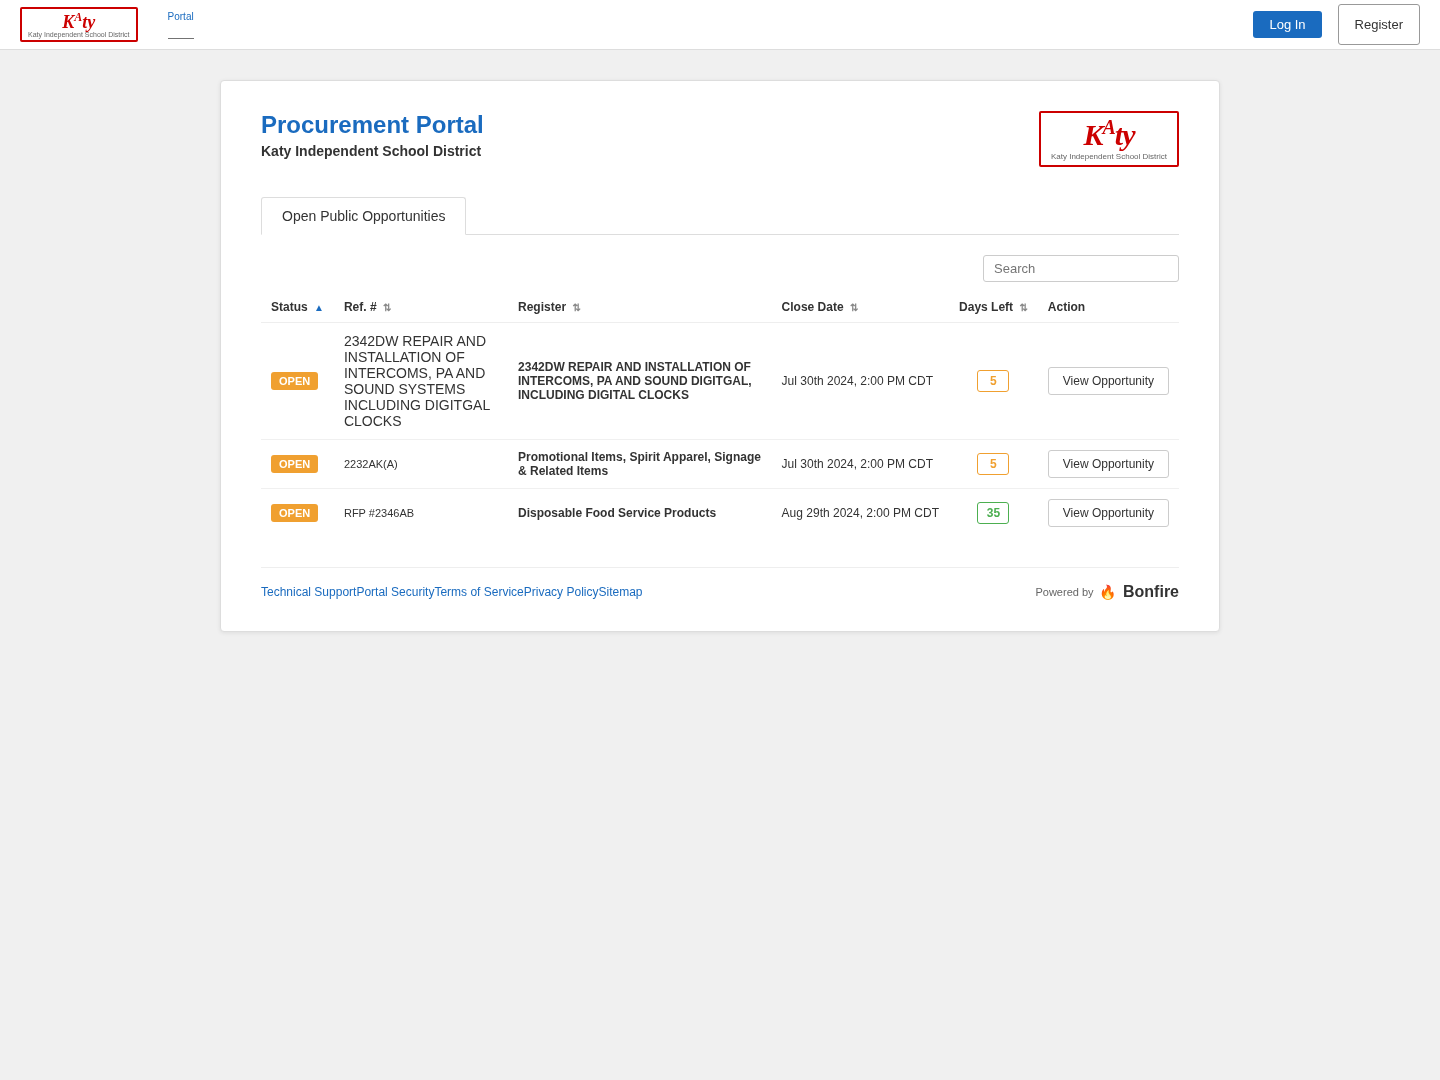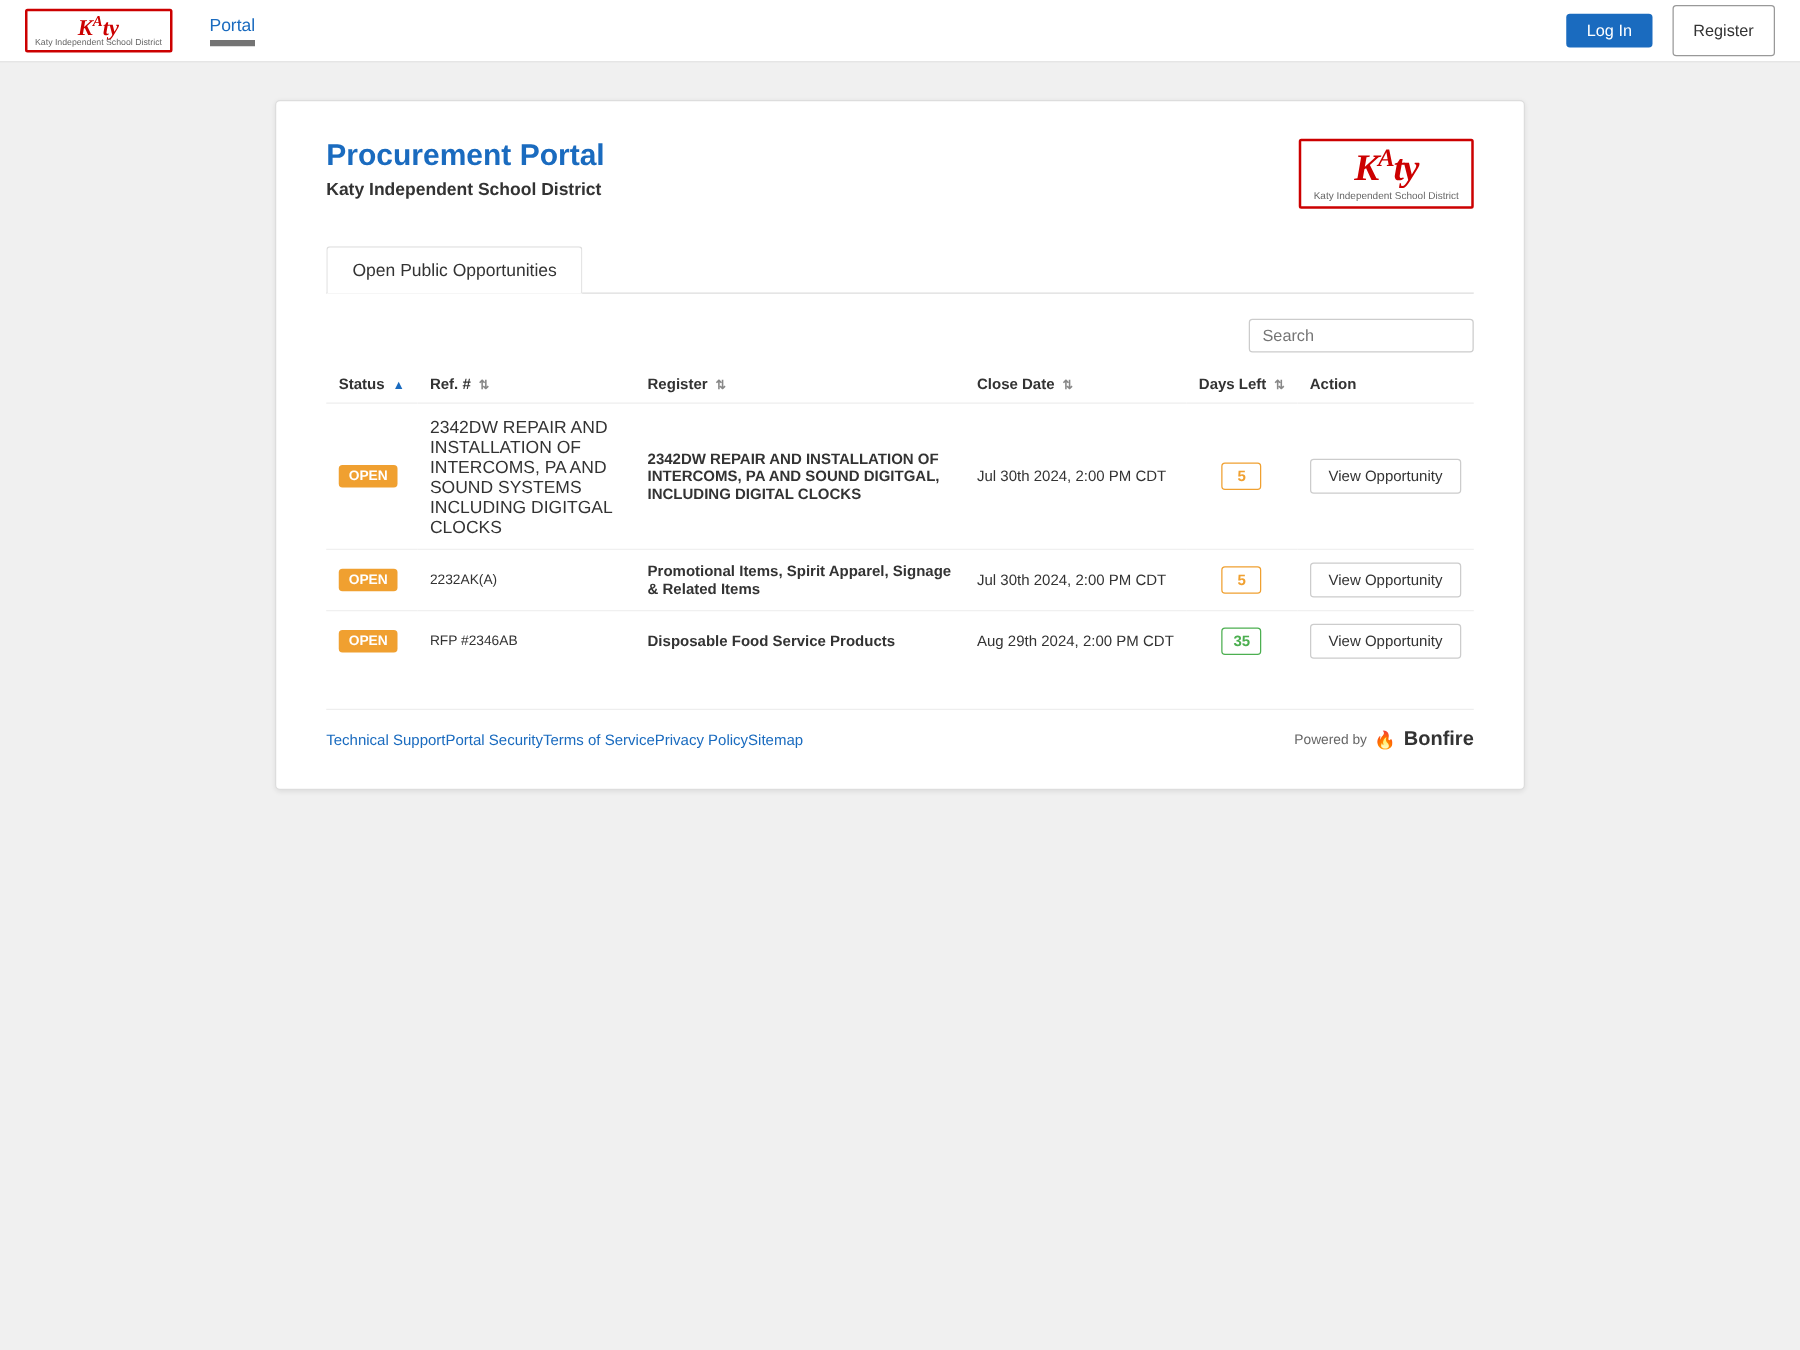--- a/index.html
+++ b/index.html
@@ -37,24 +37,24 @@
       line-height: 1;
     }
     .logo-subtitle {
       font-size: 7px;
       color: #666;
       display: block;
       text-align: center;
     }
     .nav-link {
       color: #1a6bbf;
-      font-size: 14px;
+      font-size: 10px;
       text-decoration: none;
-      padding-bottom: 4px;
-      border-bottom: 5px solid #737373;
+      padding-bottom: 16px;
+      border-bottom: 1px solid #737373;
     }
     .nav-right {
       display: flex;
       align-items: center;
       gap: 16px;
     }
     .btn-login {
       background: #1a6bbf;
       color: #fff;
       border: none;
@@ -153,21 +153,21 @@
     .search-row {
       display: flex;
       justify-content: flex-end;
       margin-bottom: 10px;
     }
     .search-input {
       border: 1px solid #ccc;
       border-radius: 3px;
       padding: 5px 10px;
       font-size: 13px;
-      width: 180px;
+      width: 196px;
       color: #999;
     }
 
     
     .opp-table {
       width: 100%;
       border-collapse: collapse;
     }
     .opp-table th {
       text-align: left;

